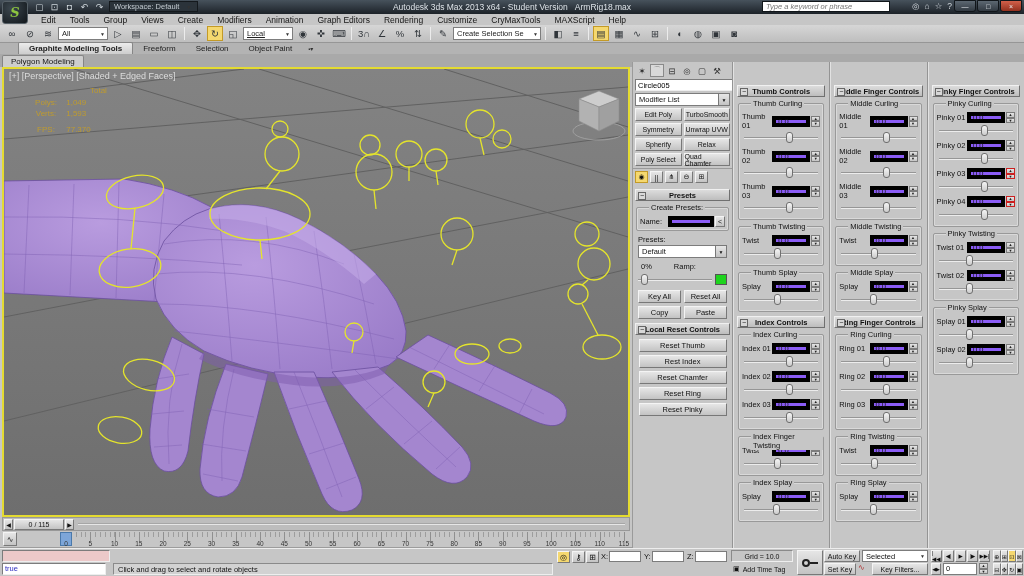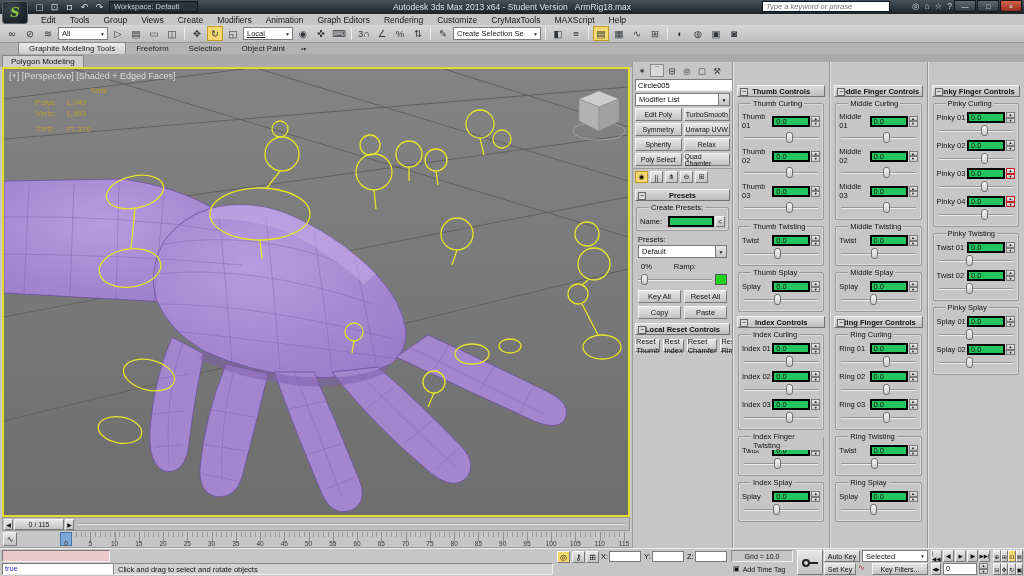--- a/index.html
+++ b/index.html
@@ -24,21 +24,21 @@
 
 #toolbar{position:absolute;left:0;top:25px;width:1024px;height:18px;background:linear-gradient(#d6d6d6,#bebebe);border-bottom:1px solid #969696;display:flex;align-items:center;padding-left:4px;gap:2px}
 .tbi{width:16px;height:15px;display:flex;align-items:center;justify-content:center;font-size:9.5px;color:#30353a;border:1px solid transparent}
 .tbi.hl{background:#f5d86f;border:1px solid #c39a27}
 .tbsep{width:1px;height:13px;background:#939393;border-right:1px solid #ececec;margin:0 2px}
 .tbdd{height:13px;background:#fff;border:1px solid #7d7d7d;display:flex;align-items:center;font-size:7.5px;color:#222;padding-left:3px}
 .dda{font-size:5px;color:#333;padding:0 2px;margin-left:2px}
 
 #ribbontabs{position:absolute;left:0;top:43px;width:1024px;height:11px;background:#b3b3b3;display:flex;align-items:flex-end;padding-left:18px;font-size:8px;color:#1d1d1d}
 .rtab{padding:1px 10px 1px}
-.rtab.active{background:linear-gradient(#ececec,#cdcdcd);border:1px solid #868686;border-bottom:none;border-radius:2px 2px 0 0;font-weight:normal}
+.rtab.active{background:linear-gradient(#ececec,#cdcdcd);border:1px solid #868686;border-bottom:none;border-radius:2px 2px 0 0;font-weight:bold}
 #ribbonflyout{margin-left:6px;font-size:6px;color:#333;align-self:center}
 #ribbonpanel{position:absolute;left:0;top:54px;width:1024px;height:13px;background:#a9a9a9;display:flex;align-items:flex-end;padding-left:2px}
 .ptab{background:#cdcdcd;border:1px solid #858585;border-bottom:none;border-radius:2px 2px 0 0;font-size:8px;padding:1px 8px;color:#161616}
 
 #viewport{position:absolute;left:2px;top:67px;width:628px;height:450px;border:2px solid #e4db31;background:#787878;overflow:hidden}
 #vplabel{position:absolute;left:5px;top:2px;font-size:9px;color:#dcdcdc;z-index:3}
 .vs{position:absolute;font-size:8px;color:#bf9b2e;z-index:3}
 .vslab{width:36px;text-align:center;display:inline-block}
 
 #cmdpanel{position:absolute;left:632px;top:62px;width:100px;height:486px;background:#c6c6c6;border-left:1px solid #9a9a9a;font-size:7.5px;color:#111}
@@ -63,35 +63,35 @@
 .stool{width:13px;height:12px;font-size:7px}
 .stool.hl{background:#f5d86f;border-color:#c39a27}
 
 .rollout{margin:4px 2px 0}
 .roll-h{height:12px;background:linear-gradient(#dcdcdc,#bdbdbd);border:1px solid;border-color:#f0f0f0 #707070 #707070 #f0f0f0;font-size:7.5px;font-weight:bold;display:flex;align-items:center;justify-content:center;position:relative;color:#111}
 .roll-minus{position:absolute;left:2px;top:2px;width:8px;height:8px;border:1px solid #666;background:#d8d8d8;font-size:7px;line-height:6px;text-align:center;font-weight:normal}
 .grp{border:1px solid #999;border-radius:2px;margin:6px 1px 4px;padding:6px 2px 2px;position:relative;box-shadow:inset 0 0 0 1px #d9d9d9}
 .grp-t{position:absolute;top:-5px;left:12px;background:#c6c6c6;font-size:7.5px;padding:0 2px;color:#111}
 .crow{display:flex;align-items:center;margin:2px 1px 1px}
 .clab{flex:1;font-size:7.5px}
-.numfield{width:38px;height:11px;background:#22c55e;border:2px solid #000000;font-size:7.5px;padding:0 2px;display:flex;align-items:center}
+.numfield{width:38px;height:11px;background:#8b5cf6;border:4px solid #000000;font-size:7.5px;padding:0 2px;display:flex;align-items:center}
 .spin{width:9px;height:11px;display:flex;flex-direction:column;margin-left:1px}
 .spin b{flex:1;background:linear-gradient(#e6e6e6,#c3c3c3);border:1px solid #7c7c7c;font-size:4px;line-height:3px;text-align:center;color:#222;font-weight:normal}
 .spin.keyed b{border-color:#cc2020}
 .sld{position:relative;height:13px;margin:0 3px 3px}
 .sld .tr{position:absolute;left:0;right:0;top:6px;height:2px;background:#969696;border-bottom:1px solid #ececec}
 .sld .th{position:absolute;top:1px;width:7px;height:11px;background:linear-gradient(#f5f5f5,#cccccc);border:1px solid #6f6f6f;border-radius:3px}
 #cp-presets .plabel{font-size:7.5px;margin:4px 3px 1px}
 .prow{display:flex;font-size:7.5px;margin:4px 6px 0;gap:22px}
 .srow{display:flex;align-items:center;margin:2px 3px;gap:3px}
 .srow .sld{flex:1;margin:0}
 .bgrid{display:grid;grid-template-columns:1fr 1fr;gap:3px;margin:4px 3px 4px}
 .bgrid .btn3d{height:13px;font-size:7.5px}
 .mini-btn{width:10px;height:11px;font-size:7px;margin-left:1px}
-#cp-resetbtns{display:flex;flex-direction:row;gap:3px;align-items:center;padding:4px 0 4px}
+#cp-resetbtns{display:flex;flex-direction:column;gap:3px;align-items:center;padding:4px 0 4px}
 #cp-resetbtns .btn3d{width:88px;height:13px;font-size:7.5px}
 
 #rollouts{position:absolute;left:732px;top:62px;width:292px;height:486px;display:flex;background:#c6c6c6}
 .rcol{border-left:1px solid #949494;box-shadow:inset 1px 0 0 #e2e2e2;padding:19px 2px 0;font-size:7.5px;color:#111}
 .rcol{width:97.3px}
 
 #timeslider{position:absolute;left:2px;top:517px;width:628px;height:14px;background:#bdbdbd;border:1px solid #989898;display:flex;align-items:center;padding:0 1px;gap:1px}
 .tsarrow{width:9px;height:11px;font-size:6px}
 #tshandle{width:50px;height:11px;font-size:7px}
 #tstrack{flex:1;height:2px;background:#a6a6a6;border-bottom:1px solid #e6e6e6;margin:0 3px}
@@ -99,21 +99,21 @@
 #tbcurve{position:absolute;left:3px;top:1px;width:14px;height:14px;font-size:8px}
 #ruler{position:absolute;left:20px;top:0;width:612px;height:17px;background:
  repeating-linear-gradient(90deg,#8f8f8f 0 1px,transparent 1px 24.26px),
  repeating-linear-gradient(90deg,#9d9d9d 0 1px,transparent 1px 4.85px);
  background-size:560px 9px,560px 5px;background-position:46px 1px,46px 1px;background-repeat:no-repeat}
 .tick-label{position:absolute;bottom:1px;transform:translateX(-50%);font-size:6.5px;color:#333}
 #frame0{position:absolute;left:40px;top:1px;width:12px;height:14px;background:#7da6d9;border:1px solid #4a79ab}
 
 #statusbar{position:absolute;left:0;top:548px;width:1024px;height:28px;background:#c6c6c6;border-top:1px solid #ededed;font-size:7.5px;color:#111}
 #listener-pink{position:absolute;left:2px;top:1px;width:108px;height:12px;background:#ecc9c9;border:1px solid;border-color:#7c7c7c #eee #eee #7c7c7c}
-#listener-white{position:absolute;left:2px;top:14px;width:124px;height:12px;background:#fff;border:1px solid;border-color:#7c7c7c #eee #eee #7c7c7c;color:#2d2dbf;padding:0 2px;font-size:7.5px}
+#listener-white{position:absolute;left:2px;top:14px;width:104px;height:12px;background:#fff;border:1px solid;border-color:#7c7c7c #eee #eee #7c7c7c;color:#2d2dbf;padding:0 2px;font-size:7.5px}
 #status1{position:absolute;left:113px;top:1px;width:440px;height:12px;background:#d2d2d2;border:1px solid;border-color:#8a8a8a #eee #eee #8a8a8a;padding:1px 4px}
 #prompt{position:absolute;left:113px;top:14px;width:440px;height:12px;background:#d2d2d2;border:1px solid;border-color:#8a8a8a #eee #eee #8a8a8a;padding:1px 4px}
 .sbi{position:absolute;width:13px;height:12px;font-size:8px}
 .sblab{position:absolute;top:3px;font-size:7.5px}
 .sbfield{position:absolute;top:2px;width:32px;height:11px;background:#fff;border:1px solid #7c7c7c}
 #gridbox{position:absolute;left:731px;top:1px;width:62px;height:12px;border:1px solid;border-color:#8a8a8a #eee #eee #8a8a8a;display:flex;align-items:center;justify-content:center;font-size:7px}
 #timetag{position:absolute;left:731px;top:14px;width:62px;height:12px;display:flex;align-items:center;gap:3px;font-size:7px;padding-left:2px}
 #keybtn{position:absolute;left:797px;top:1px;width:26px;height:25px}
 .keyring{width:8px;height:8px;border:2px solid #222;border-radius:50%}
 .keytail{width:8px;height:2px;background:#222}

